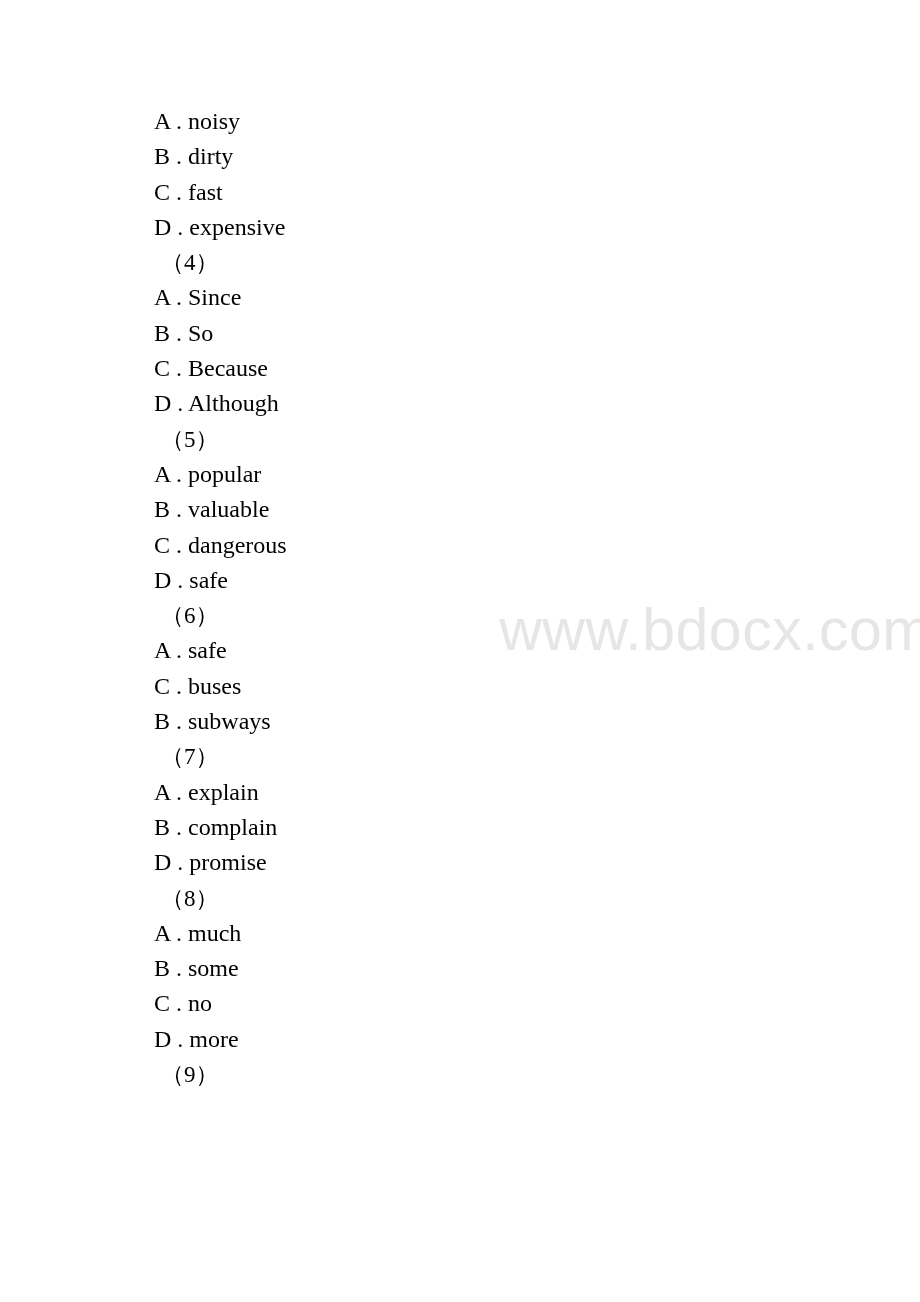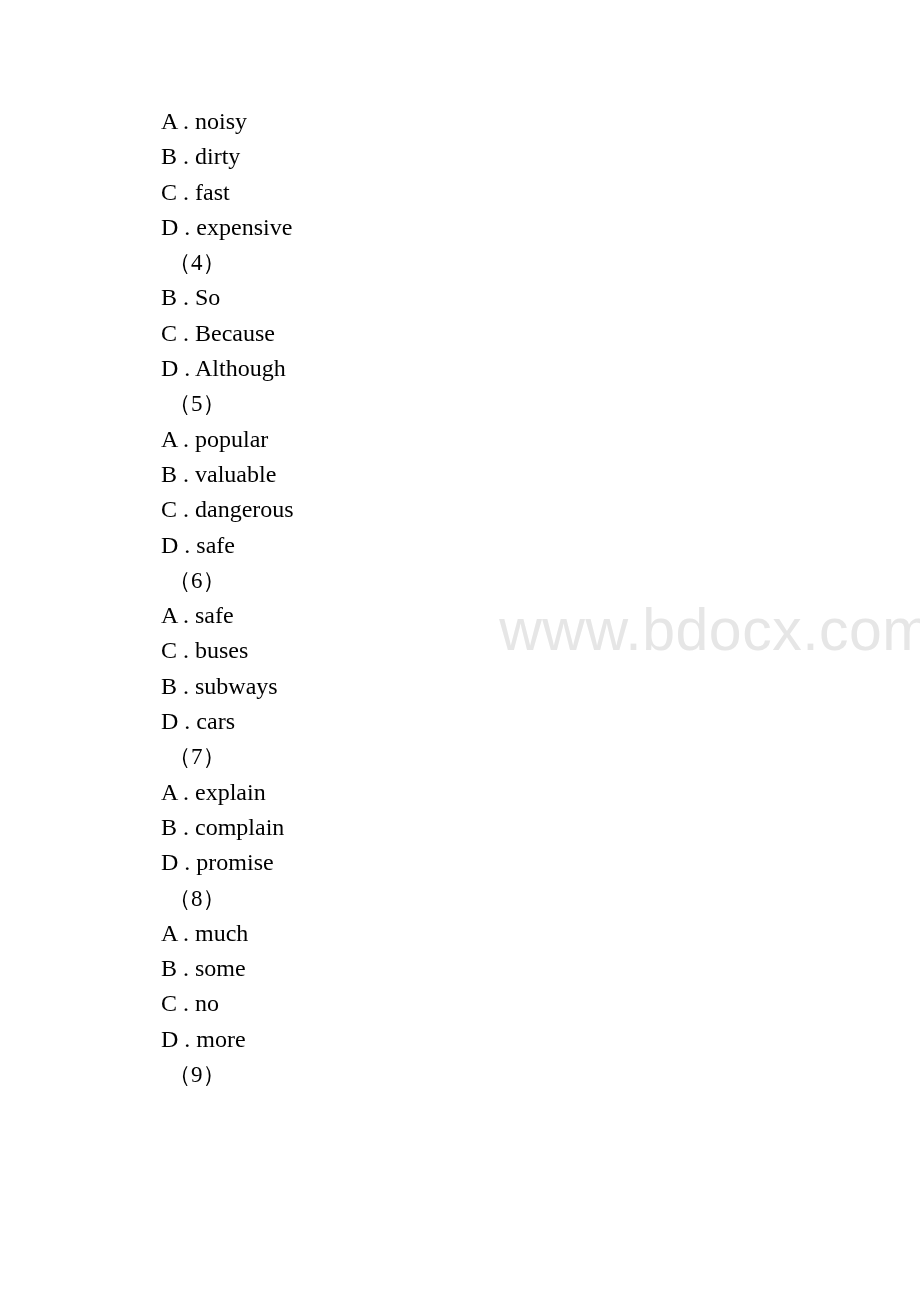--- a/index.html
+++ b/index.html
@@ -32,21 +32,21 @@
     letter-spacing: 0.5px;
     color: #e6e6e6;
     white-space: nowrap;
     user-select: none;
     pointer-events: none;
     z-index: 1;
   }
   
   #content {
     position: absolute;
-    left: 161px;
+    left: 154px;
     top: 104px;
     width: 660px;
     z-index: 2;
   }
   .line {
     height: 35.3px;
     line-height: 35.3px;
     font-size: 24px;
     white-space: pre;
   }
@@ -64,33 +64,33 @@
 <div id="page" style="background: rgb(255, 255, 255); color: rgb(0, 0, 0);">
 
   <div id="watermark" style="color: rgb(230, 230, 230);">www.bdocx.com</div>
 
   <div id="content">
       <div class="line option">A . noisy</div>
       <div class="line option">B . dirty</div>
       <div class="line option">C . fast</div>
       <div class="line option">D . expensive</div>
       <div class="line qnum">（4）</div>
+      <div class="line option">A . Since</div>
       <div class="line option">B . So</div>
       <div class="line option">C . Because</div>
       <div class="line option">D . Although</div>
       <div class="line qnum">（5）</div>
       <div class="line option">A . popular</div>
       <div class="line option">B . valuable</div>
       <div class="line option">C . dangerous</div>
       <div class="line option">D . safe</div>
       <div class="line qnum">（6）</div>
       <div class="line option">A . safe</div>
       <div class="line option">C . buses</div>
       <div class="line option">B . subways</div>
-      <div class="line option">D . cars</div>
       <div class="line qnum">（7）</div>
       <div class="line option">A . explain</div>
       <div class="line option">B . complain</div>
       <div class="line option">D . promise</div>
       <div class="line qnum">（8）</div>
       <div class="line option">A . much</div>
       <div class="line option">B . some</div>
       <div class="line option">C . no</div>
       <div class="line option">D . more</div>
       <div class="line qnum">（9）</div>

